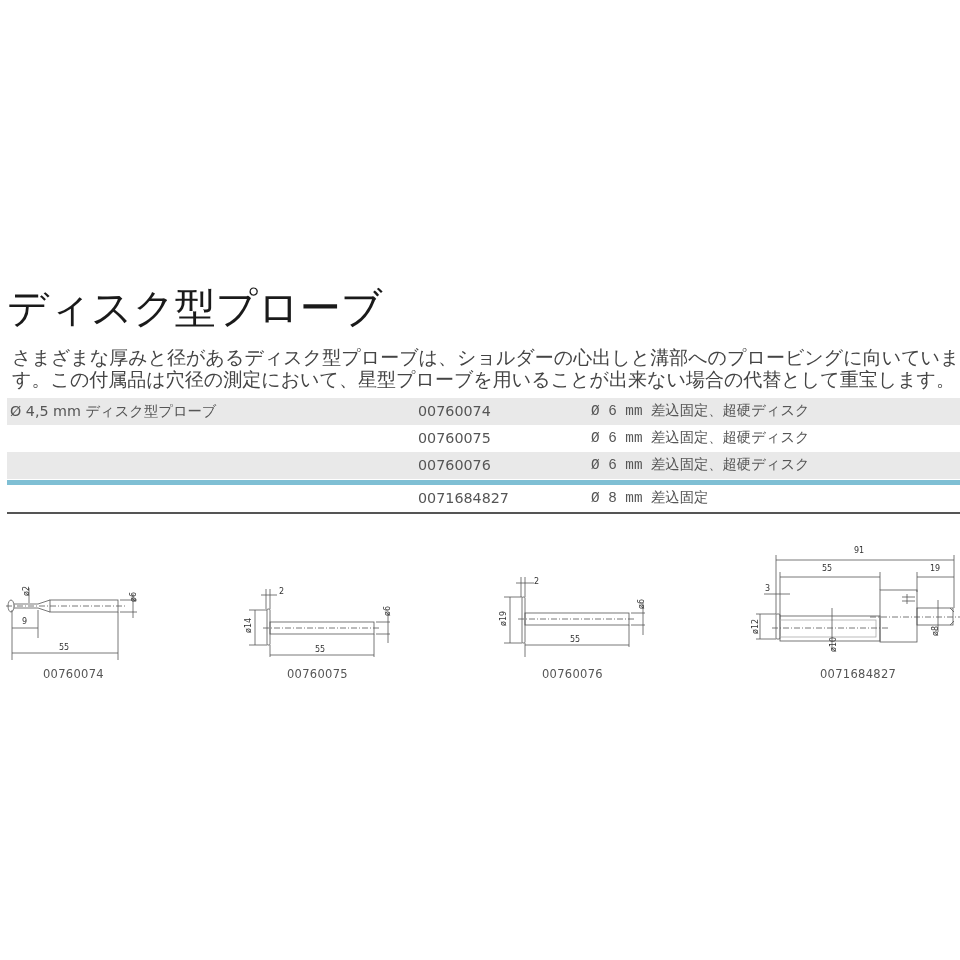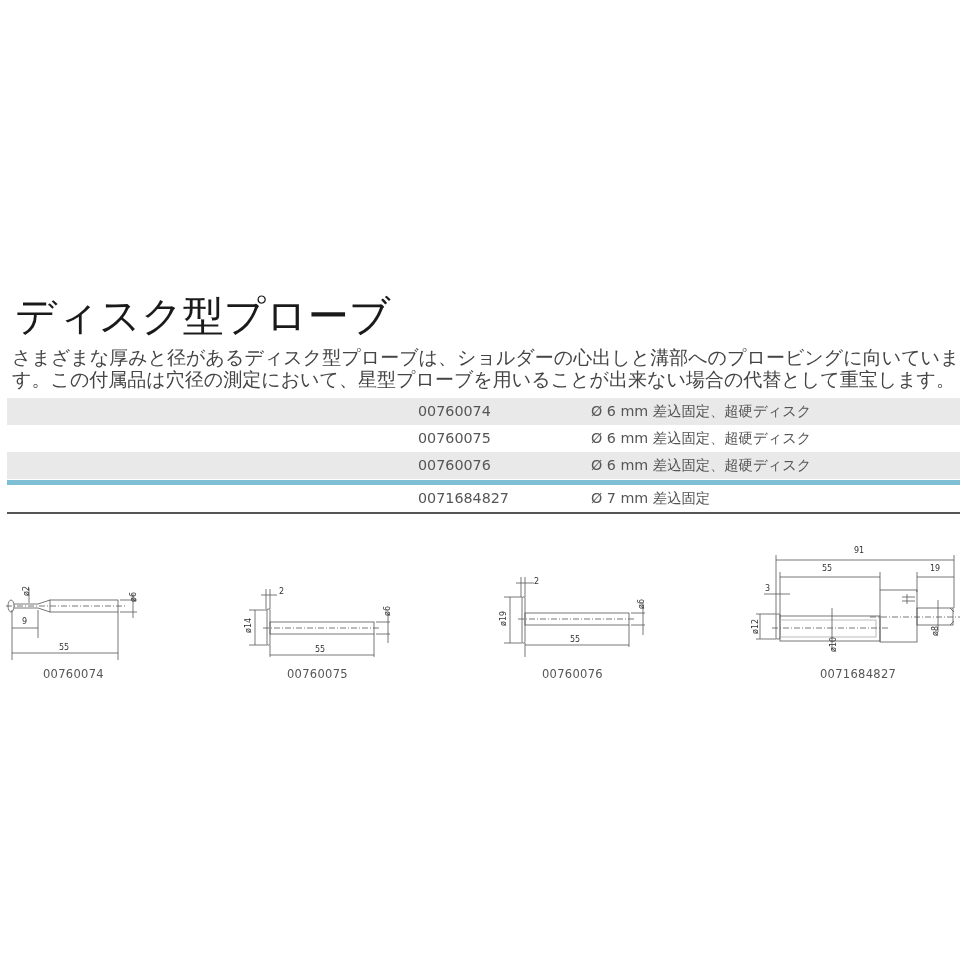--- a/index.html
+++ b/index.html
@@ -1,58 +1,59 @@
 <!DOCTYPE html>
 <html><head>
 <meta charset="utf-8">
 <style>
   html, body { margin: 0; padding: 0; background: #ffffff; }
   body { width: 960px; height: 960px; position: relative; overflow: hidden;
          font-family: "DejaVu Sans", "Liberation Sans", sans-serif; color: #333; }
   .title { position: absolute; left: 7px; top: 284px; font-size: 41px; color: #1a1a1a;
-           font-weight: normal; margin: 8px; letter-spacing: 0px; line-height: 48px; white-space: nowrap; }
+           font-weight: normal; margin: 0; letter-spacing: 0px; line-height: 48px; white-space: nowrap; }
   .desc { position: absolute; left: 7px; top: 341px; width: 950px; font-size: 19px;
           line-height: 22px; color: #444; margin: 5px; }
   .table { position: absolute; left: 7px; top: 398px; width: 953px; }
   .row { position: relative; height: 27px; font-size: 14.3px; color: #555; }
   .row.gray { background: #e9e9e9; }
   .row .c { position: absolute; top: 3px; white-space: nowrap; line-height: 20px; }
   .row .c1 { left: 3px; }
   .row .c2 { left: 411px; }
-  .row .c3 { left: 584px; }
+  .row .c3 { left: 584px; font-family: Liberation Mono, monospace; }
   .sep-blue { height: 5px; background: #7fbfd4; margin-top: 1px; }
   .sep-bottom { height: 2px; background: #555; }
   .drawing { position: absolute; }
   .drawing svg { display: block; }
   .caption { position: absolute; font-size: 11.5px; color: #555; letter-spacing: 0.3px; white-space: nowrap; }
   svg text { font-family: "DejaVu Sans", sans-serif; font-size: 8px; fill: #333; }
 </style>
 </head>
 <body>
 
 <h1 class="title">ディスク型プローブ</h1>
 <p class="desc">さまざまな厚みと径があるディスク型プローブは、ショルダーの心出しと溝部へのプロービングに向いています。この付属品は穴径の測定において、星型プローブを用いることが出来ない場合の代替として重宝します。</p>
 
 <div class="table">
   <div class="row gray">
+    <span class="c c1">Ø 4,5 mm ディスク型プローブ</span>
     <span class="c c2">00760074</span>
     <span class="c c3">Ø 6 mm 差込固定、超硬ディスク</span>
   </div>
   <div class="row">
     <span class="c c2">00760075</span>
     <span class="c c3">Ø 6 mm 差込固定、超硬ディスク</span>
   </div>
   <div class="row gray">
     <span class="c c2">00760076</span>
     <span class="c c3">Ø 6 mm 差込固定、超硬ディスク</span>
   </div>
   <div class="sep-blue"></div>
   <div class="row">
     <span class="c c2">0071684827</span>
-    <span class="c c3">Ø 7 mm 差込固定</span>
+    <span class="c c3">Ø 8 mm 差込固定</span>
   </div>
   <div class="sep-bottom"></div>
 </div>
 
 <div class="drawing" style="left:0px; top:580px;">
   <svg width="150" height="80" viewBox="0 0 150 80">
     <g stroke="#555" stroke-width="0.8" fill="none">
 
       <ellipse cx="11" cy="26" rx="3" ry="6"></ellipse>
 

